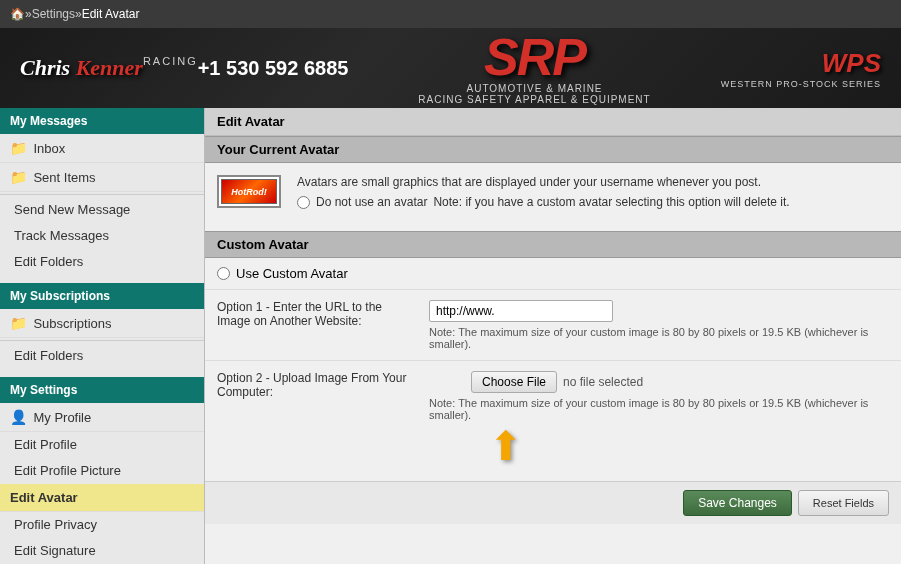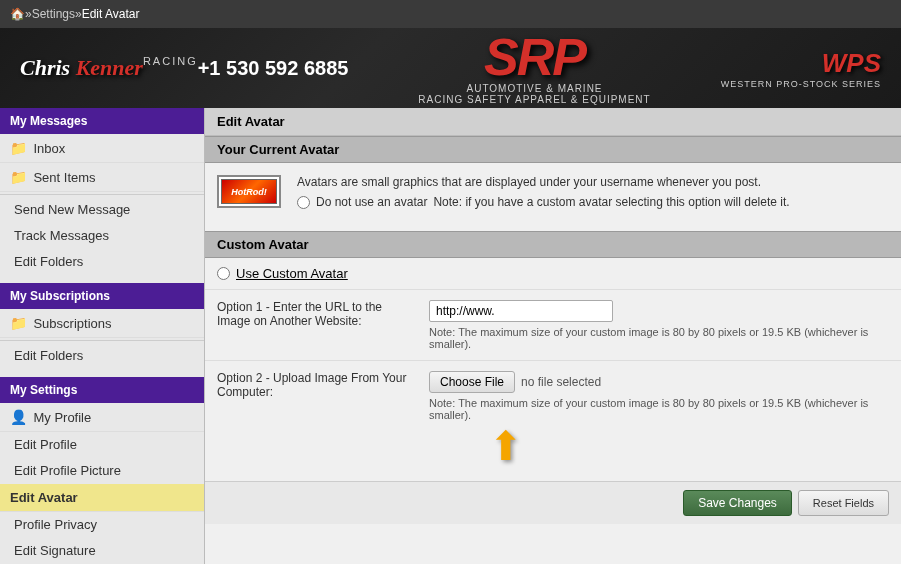--- a/index.html
+++ b/index.html
@@ -86,21 +86,21 @@
 
     
     .sidebar {
       width: 205px;
       background: #e8e8e8;
       border-right: 1px solid #bbb;
       overflow-y: auto;
       flex-shrink: 0;
     }
     .sidebar-section-header {
-      background: #4c1d95;
+      background: #0f766e;
       color: #fff;
       font-weight: bold;
       font-size: 12px;
       padding: 6px 10px;
     }
     .sidebar-item {
       display: flex;
       align-items: center;
       padding: 6px 10px;
       color: #333;
@@ -167,21 +167,21 @@
       font-size: 10px;
       color: #fff;
       border: 1px solid #666;
       font-style: italic;
     }
     .avatar-desc { font-size: 12px; color: #333; flex: 1; }
     .radio-row { display: flex; align-items: center; gap: 6px; margin-top: 6px; font-size: 12px; color: #333; }
     .note-text { font-size: 12px; color: #333; }
 
     .custom-avatar-section { margin-top: 0; }
-    .use-custom-row { display: flex; align-items: center; gap: 6px; padding: 8px 12px; font-size: 13px; text-decoration: underline; }
+    .use-custom-row { display: flex; align-items: center; gap: 6px; padding: 8px 12px; font-size: 13px; }
     
     .option-row {
       display: flex;
       align-items: flex-start;
       gap: 12px;
       padding: 10px 12px;
       border-top: 1px solid #ddd;
     }
     .option-label {
       width: 200px;
@@ -201,20 +201,21 @@
     .option-note { font-size: 11px; color: #555; margin-top: 4px; }
     
     .file-input-row { display: flex; align-items: center; gap: 6px; }
     .choose-file-btn {
       background: linear-gradient(to bottom, #f5f5f5, #ddd);
       border: 1px solid #aaa;
       padding: 3px 10px;
       font-size: 12px;
       cursor: pointer;
       border-radius: 3px;
+      margin-left: 42px;
     }
     .no-file-text { font-size: 12px; color: #555; }
 
     .arrow-container {
       position: relative;
       height: 50px;
       display: flex;
       align-items: center;
       padding-left: 60px;
     }

